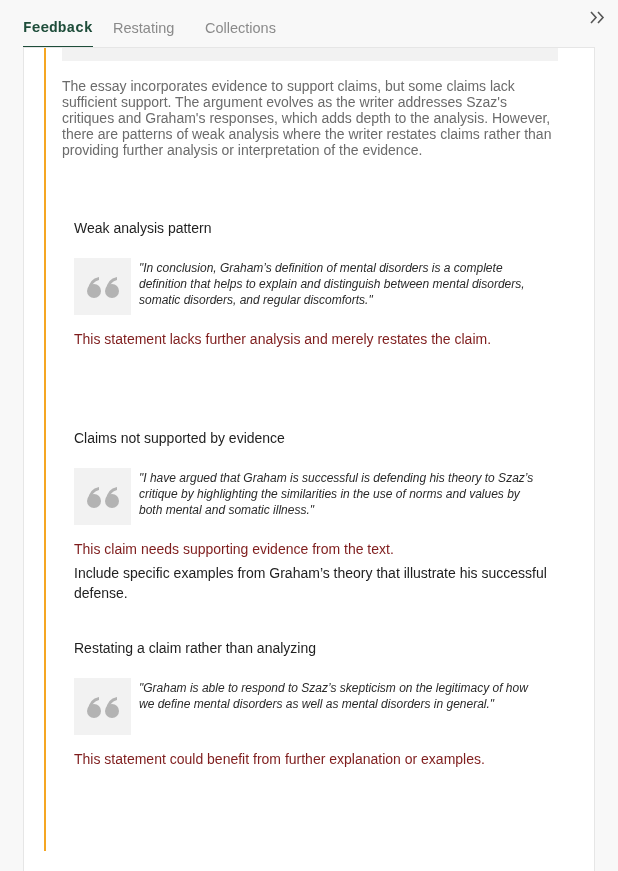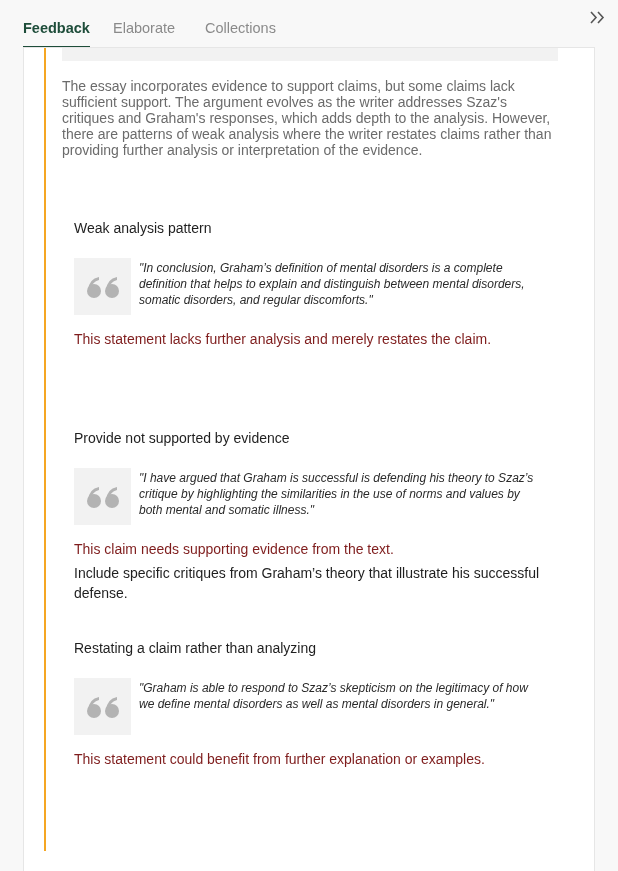--- a/index.html
+++ b/index.html
@@ -60,22 +60,22 @@
       margin-top: 14px; font-size: 14px; line-height: 20px; color: #7f1d1d;
     }
     .suggestion {
       margin-top: 4px; font-size: 14px; line-height: 20px; color: #1f1f1f;
     }
   </style>
 </head>
 <body>
 
 <div class="tabs">
-  <div class="tab active" style="left:23px;">Feedback</div>
-  <div class="tab" style="left:113px;">Elaborate</div>
+  <div class="tab active" style="left:23px;font-family:Liberation Mono, monospace;">Feedback</div>
+  <div class="tab" style="left:113px;">Restating</div>
   <div class="tab" style="left:205px;">Collections</div>
   <div class="collapse-btn">
     <svg width="20" height="20" viewBox="0 0 20 20">
       <polyline points="3,4 8,9.5 3,15" fill="none" stroke="#555" stroke-width="1.6"></polyline>
       <polyline points="10,4 15,9.5 10,15" fill="none" stroke="#555" stroke-width="1.6"></polyline>
     </svg>
   </div>
 </div>
 
 <div class="panel">
@@ -96,36 +96,36 @@
               <path d="M21 15 Q22 4 32 2 L32 5 Q25 7 24 14 Z"></path>
           </g>
         </svg>
       </div>
       <div class="quote-text">"In conclusion, Graham’s definition of mental disorders is a complete definition that helps to explain and distinguish between mental disorders, somatic disorders, and regular discomforts."</div>
     </div>
     <div class="comment">This statement lacks further analysis and merely restates the claim.</div>
   </div>
 
   <div class="section" style="top:381px;">
-    <div class="section-title">Provide not supported by evidence</div>
+    <div class="section-title">Claims not supported by evidence</div>
     <div class="quote-row">
       <div class="quote-box">
         <svg width="36" height="24" viewBox="0 0 36 24">
           <g fill="#b3b3b3">
             <circle cx="9" cy="16" r="7"></circle>
               <path d="M3 15 Q4 4 14 2 L14 5 Q7 7 6 14 Z"></path>
             <circle cx="27" cy="16" r="7"></circle>
               <path d="M21 15 Q22 4 32 2 L32 5 Q25 7 24 14 Z"></path>
           </g>
         </svg>
       </div>
       <div class="quote-text">"I have argued that Graham is successful is defending his theory to Szaz’s critique by highlighting the similarities in the use of norms and values by both mental and somatic illness."</div>
     </div>
     <div class="comment">This claim needs supporting evidence from the text.</div>
-    <div class="suggestion">Include specific critiques from Graham’s theory that illustrate his successful defense.</div>
+    <div class="suggestion">Include specific examples from Graham’s theory that illustrate his successful defense.</div>
   </div>
 
   <div class="section" style="top:591px;">
     <div class="section-title">Restating a claim rather than analyzing</div>
     <div class="quote-row">
       <div class="quote-box">
         <svg width="36" height="24" viewBox="0 0 36 24">
           <g fill="#b3b3b3">
             <circle cx="9" cy="16" r="7"></circle>
               <path d="M3 15 Q4 4 14 2 L14 5 Q7 7 6 14 Z"></path>

